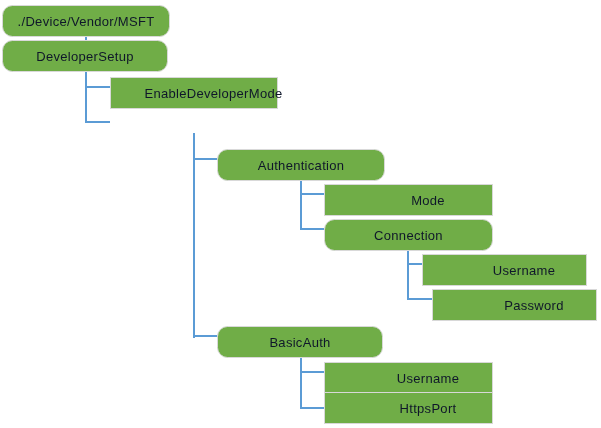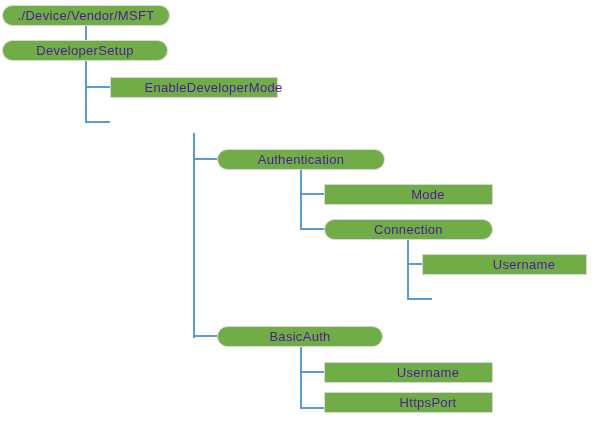--- a/index.html
+++ b/index.html
@@ -10,24 +10,24 @@
   #canvas {
     position: relative;
     width: 601px;
     height: 428px;
     background: #ffffff;
     overflow: hidden;
     font-family: "Liberation Sans", sans-serif;
   }
   .node {
     position: absolute;
-    height: 21px;
+    height: 32px;
     box-sizing: border-box;
     background: #70AD47;
-    color: #4c1d95;
+    color: #0f172a;
     font-size: 13px;
     letter-spacing: 0.3px;
     display: flex;
     align-items: center;
     justify-content: center;
     white-space: nowrap;
   }
   .pill {
     border-radius: 10.5px;
     border: 1px solid #d9d9d9;
@@ -70,17 +70,18 @@
   <div class="hline" style="left:300px; top:371px; width:24px;"></div>
   <div class="hline" style="left:300px; top:407px; width:24px;"></div>
 
   <div class="node pill" style="left:2px;   top:5px;   width:168px;">./Device/Vendor/MSFT</div>
   <div class="node pill" style="left:2px;   top:40px;  width:166px;">DeveloperSetup</div>
   <div class="node rect" style="left:110px; top:77px;  width:168px;">EnableDeveloperMode</div>
   <div class="node rect" style="left:324px; top:184px; width:169px;">Mode</div>
   <div class="node pill" style="left:217px; top:149px; width:168px;">Authentication</div>
   <div class="node pill" style="left:324px; top:219px; width:169px;">Connection</div>
   <div class="node rect" style="left:422px; top:254px; width:165px;text-align:right;">Username</div>
+  <div class="node rect" style="left:432px; top:289px; width:165px;">Password</div>
   <div class="node pill" style="left:217px; top:326px; width:166px;">BasicAuth</div>
   <div class="node rect" style="left:324px; top:362px; width:169px;">Username</div>
   <div class="node rect" style="left:324px; top:392px; width:169px;">HttpsPort</div>
 
 </div>
 
 </body></html>

